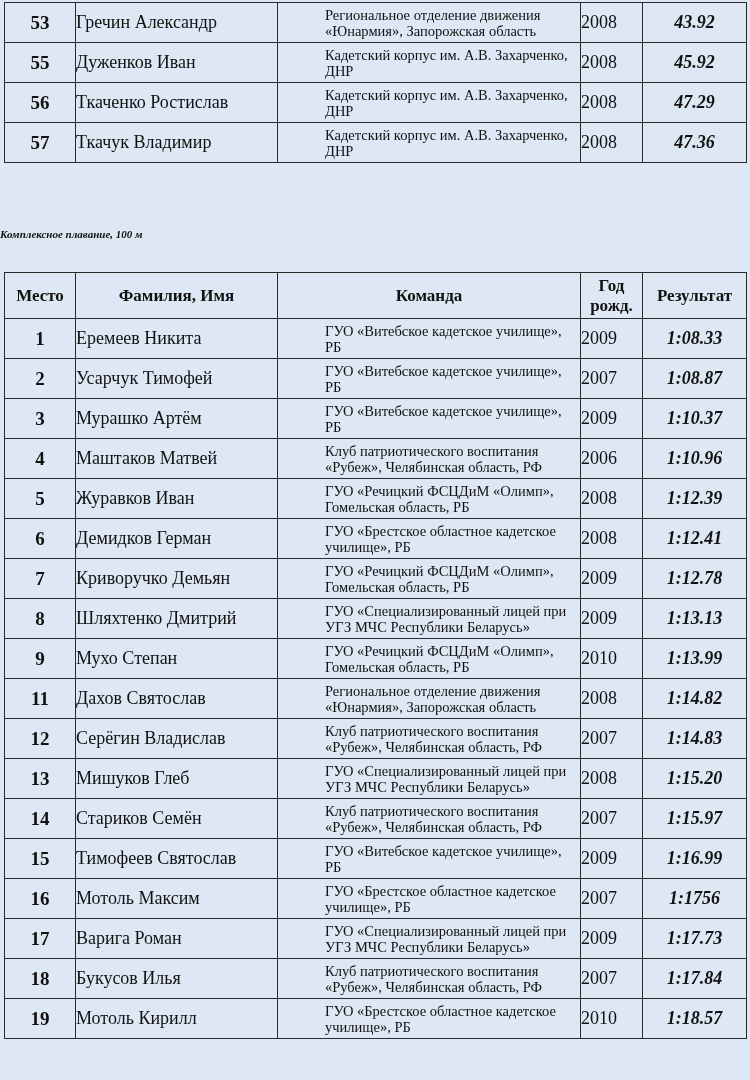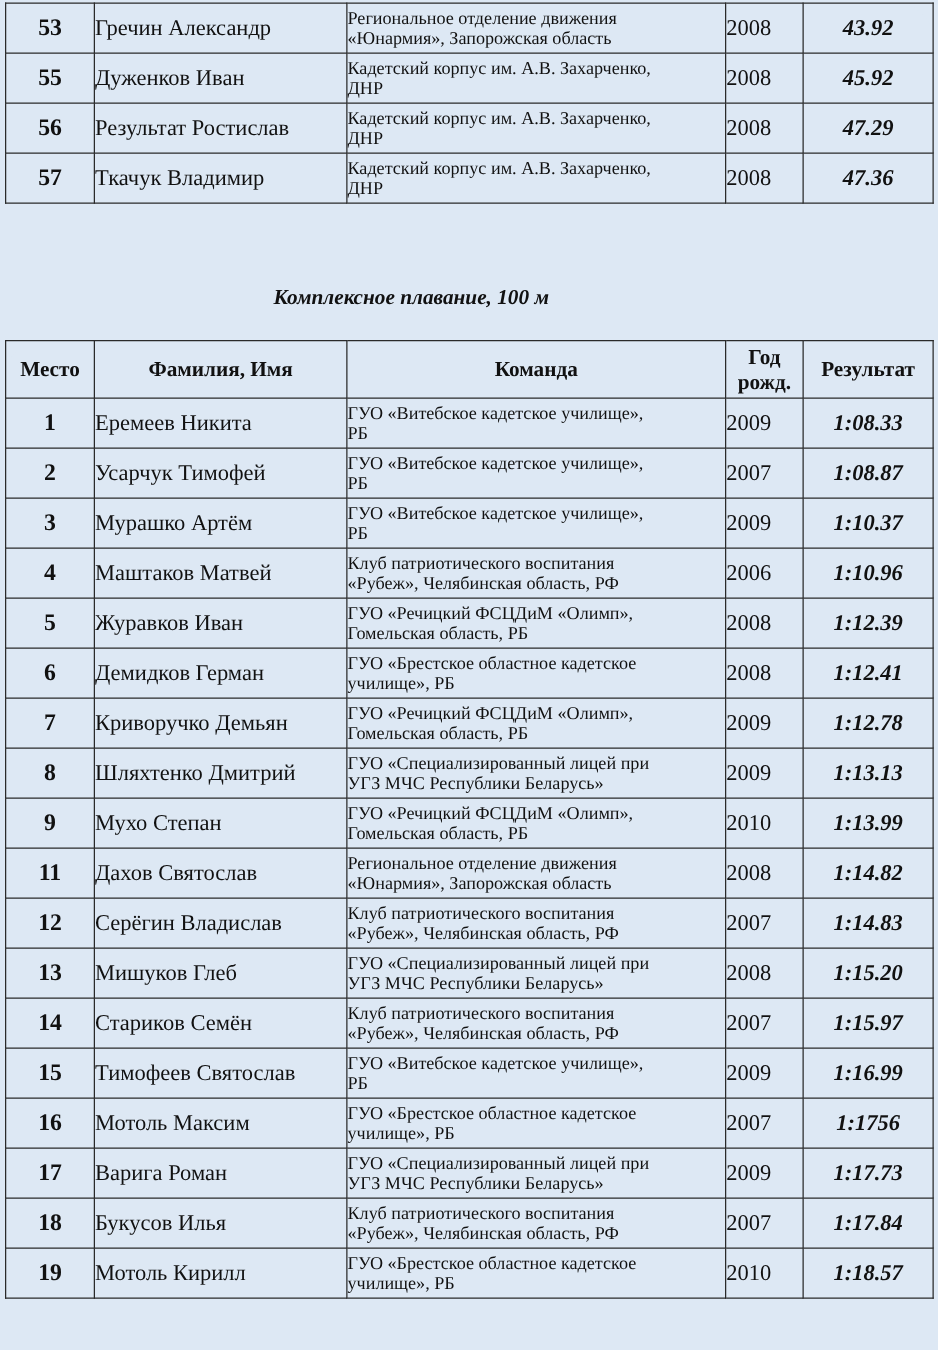--- a/index.html
+++ b/index.html
@@ -25,31 +25,30 @@
   }
   col.c-place { width: 71px; }
   col.c-name { width: 202px; }
   col.c-team { width: 303px; }
   col.c-year { width: 62px; }
   col.c-result { width: 104px; }
   tr.row { height: 40px; }
   td.place { text-align: center; font-weight: bold; font-size: 19px; }
   td.name { padding-left: 7px; font-size: 18px; white-space: nowrap; }
   td.team { padding-left: 5px; font-size: 14.5px; line-height: 16px; }
-  td.team span { display: block; }
+  td.team span { display: block; margin-left: 47px; }
   td.year { text-align: left; font-size: 18px; }
   td.result { text-align: center; font-weight: bold; font-style: italic; font-size: 18px; }
   #table-top { top: 2px; }
   #table-main { top: 272px; }
   tr.header-row { height: 46px; }
   th { font-weight: bold; font-size: 17px; text-align: center; line-height: 20px; }
   .section-title {
     position: absolute; left: 0; width: 658px; top: 228px;
-    text-align: center;
-    font-weight: bold; font-style: italic; font-size: 17px;
+    font-weight: bold; font-style: italic; font-size: 11px;
   }
 </style>
 </head>
 <body>
 
 <table class="results" id="table-top">
   <colgroup>
       <col class="c-place">
       <col class="c-name">
       <col class="c-team">
@@ -72,21 +71,21 @@
         <td class="name">Дуженков Иван</td>
         <td class="team">
           <span>Кадетский корпус им. А.В. Захарченко,</span>
           <span>ДНР</span>
         </td>
         <td class="year">2008</td>
         <td class="result">45.92</td>
       </tr>
       <tr class="row">
         <td class="place">56</td>
-        <td class="name">Результат Ростислав</td>
+        <td class="name">Ткаченко Ростислав</td>
         <td class="team">
           <span>Кадетский корпус им. А.В. Захарченко,</span>
           <span>ДНР</span>
         </td>
         <td class="year">2008</td>
         <td class="result">47.29</td>
       </tr>
       <tr class="row">
         <td class="place">57</td>
         <td class="name">Ткачук Владимир</td>

